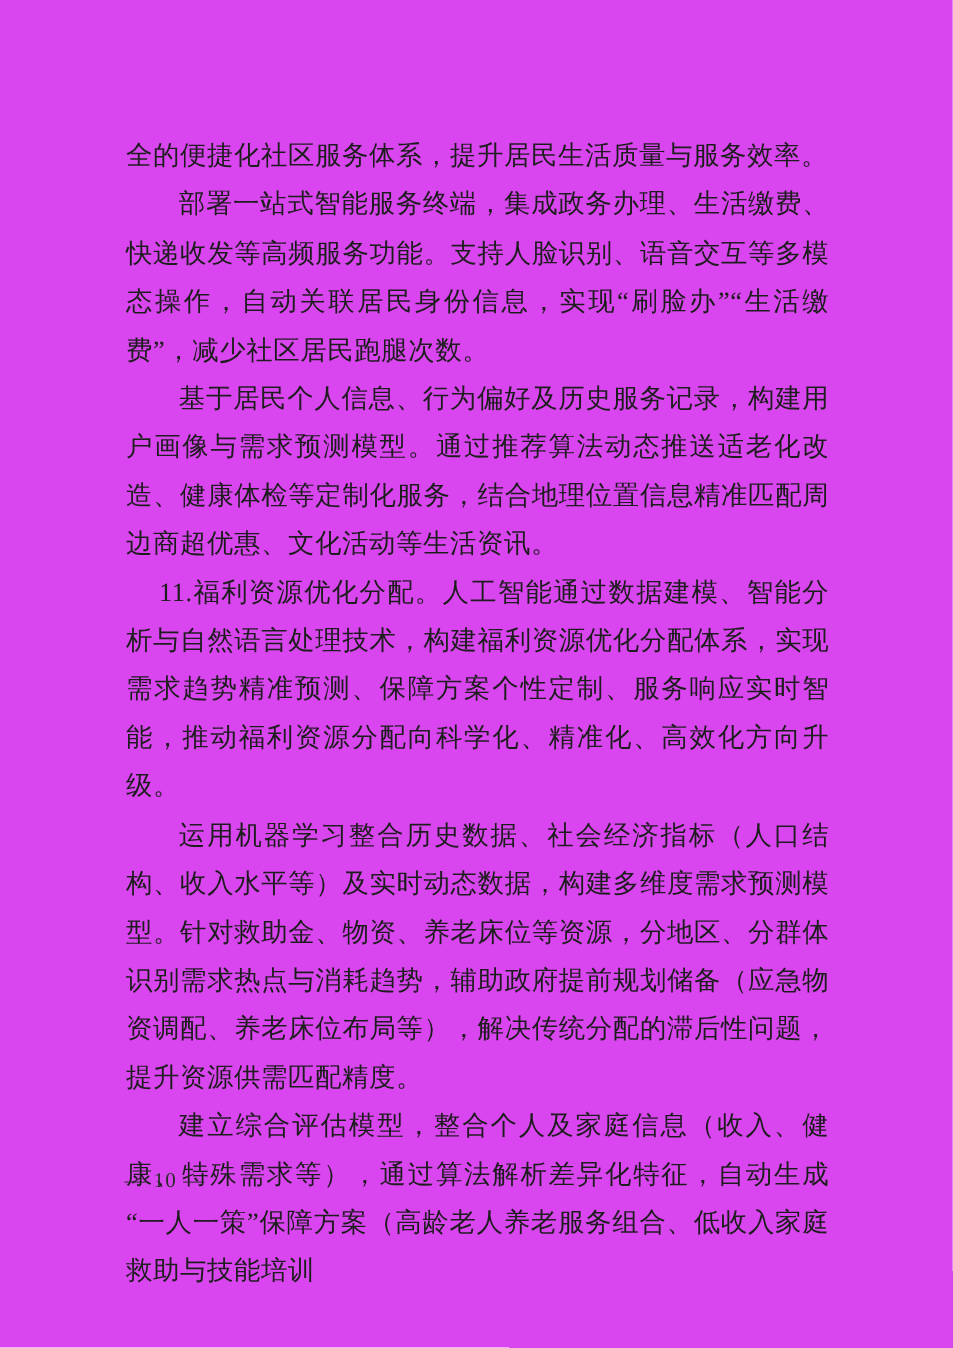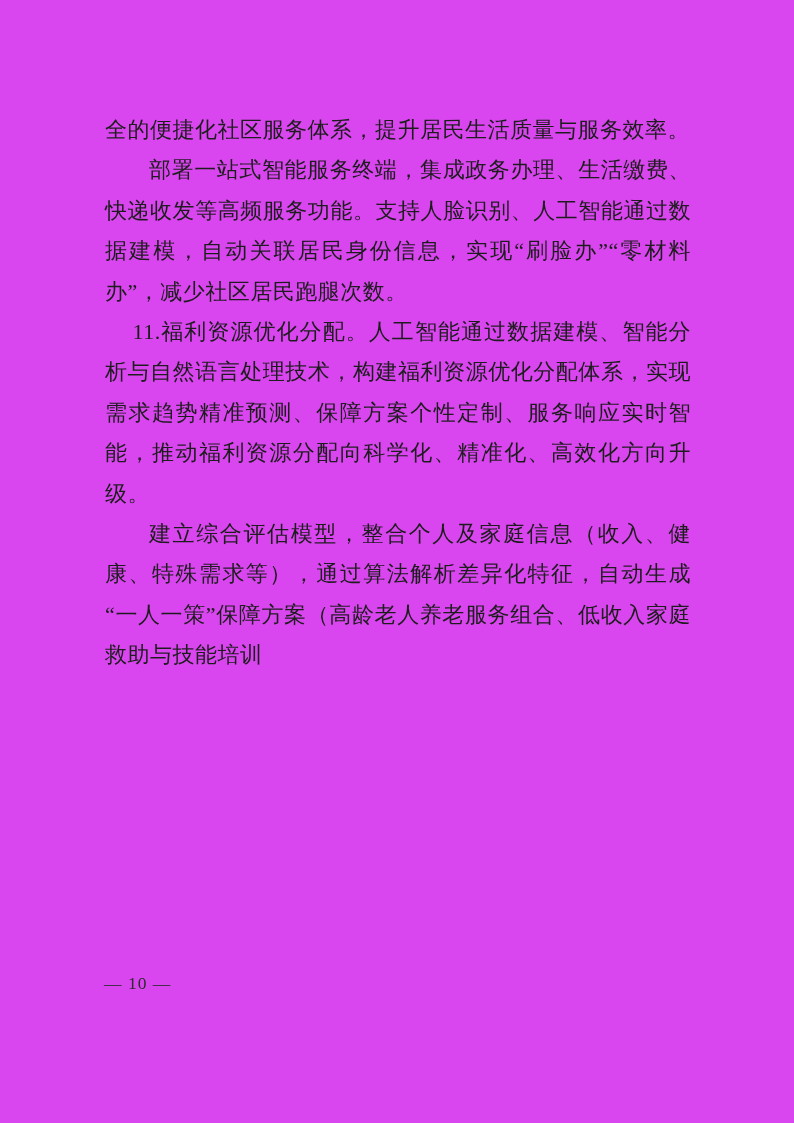--- a/index.html
+++ b/index.html
@@ -56,25 +56,27 @@
 </style>
 </head>
 <body>
 
 <div class="page">
 
   <div class="content">
 
     <p class="para continuation">全的便捷化社区服务体系，提升居民生活质量与服务效率。</p>
 
-    <p class="para">部署一站式智能服务终端，集成政务办理、生活缴费、快递收发等高频服务功能。支持人脸识别、人工智能通过数据建模，自动关联居民身份信息，实现“刷脸办”“零材料办”，减少社区居民跑腿次数。</p>
+    <p class="para">部署一站式智能服务终端，集成政务办理、生活缴费、快递收发等高频服务功能。支持人脸识别、语音交互等多模态操作，自动关联居民身份信息，实现“刷脸办”“生活缴费”，减少社区居民跑腿次数。</p>
 
+    <p class="para">基于居民个人信息、行为偏好及历史服务记录，构建用户画像与需求预测模型。通过推荐算法动态推送适老化改造、健康体检等定制化服务，结合地理位置信息精准匹配周边商超优惠、文化活动等生活资讯。</p>
 
     <p class="para numbered"><span class="bold-lead">11.福利资源优化分配。</span><span>人工智能通过数据建模、智能分析与自然语言处理技术，构建福利资源优化分配体系，实现需求趋势精准预测、保障方案个性定制、服务响应实时智能，推动福利资源分配向科学化、精准化、高效化方向升级。</span></p>
 
+    <p class="para">运用机器学习整合历史数据、社会经济指标（人口结构、收入水平等）及实时动态数据，构建多维度需求预测模型。针对救助金、物资、养老床位等资源，分地区、分群体识别需求热点与消耗趋势，辅助政府提前规划储备（应急物资调配、养老床位布局等），解决传统分配的滞后性问题，提升资源供需匹配精度。</p>
 
     <p class="para">建立综合评估模型，整合个人及家庭信息（收入、健康、特殊需求等），通过算法解析差异化特征，自动生成“一人一策”保障方案（高龄老人养老服务组合、低收入家庭救助与技能培训</p>
 
   </div>
 
   <div class="page-footer"><span class="dash">—</span> <span>10</span> <span class="dash">—</span></div>
 
 </div>
 
 </body></html>

